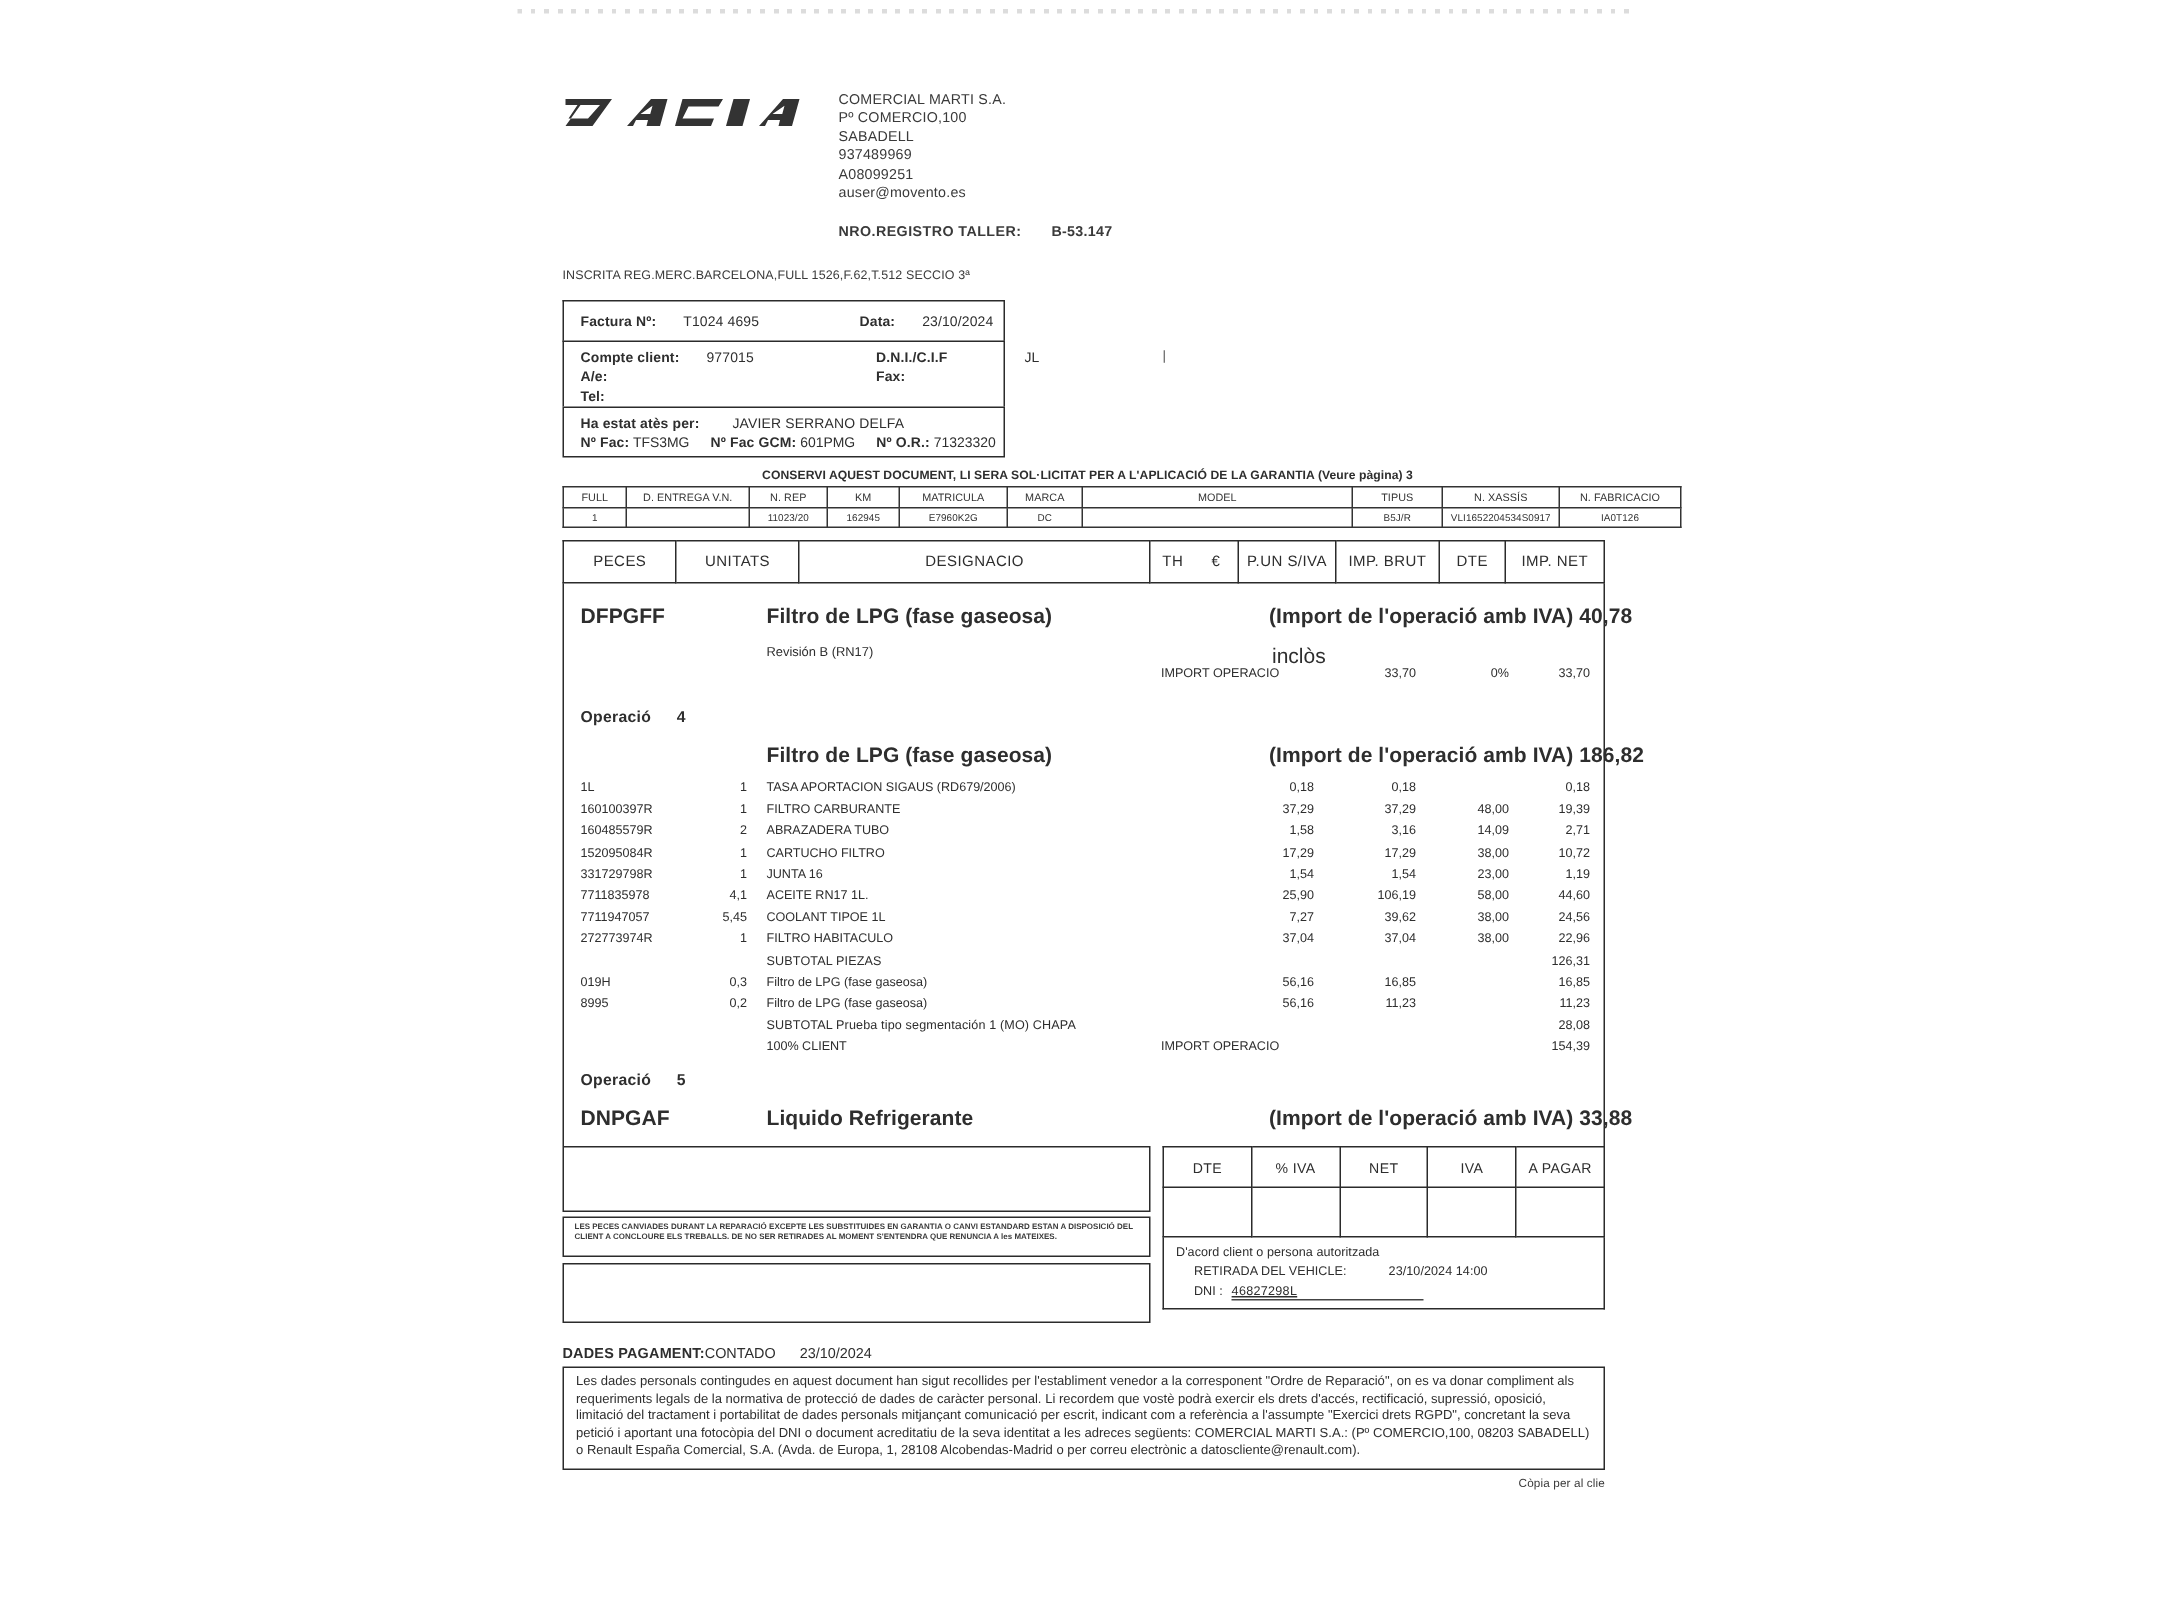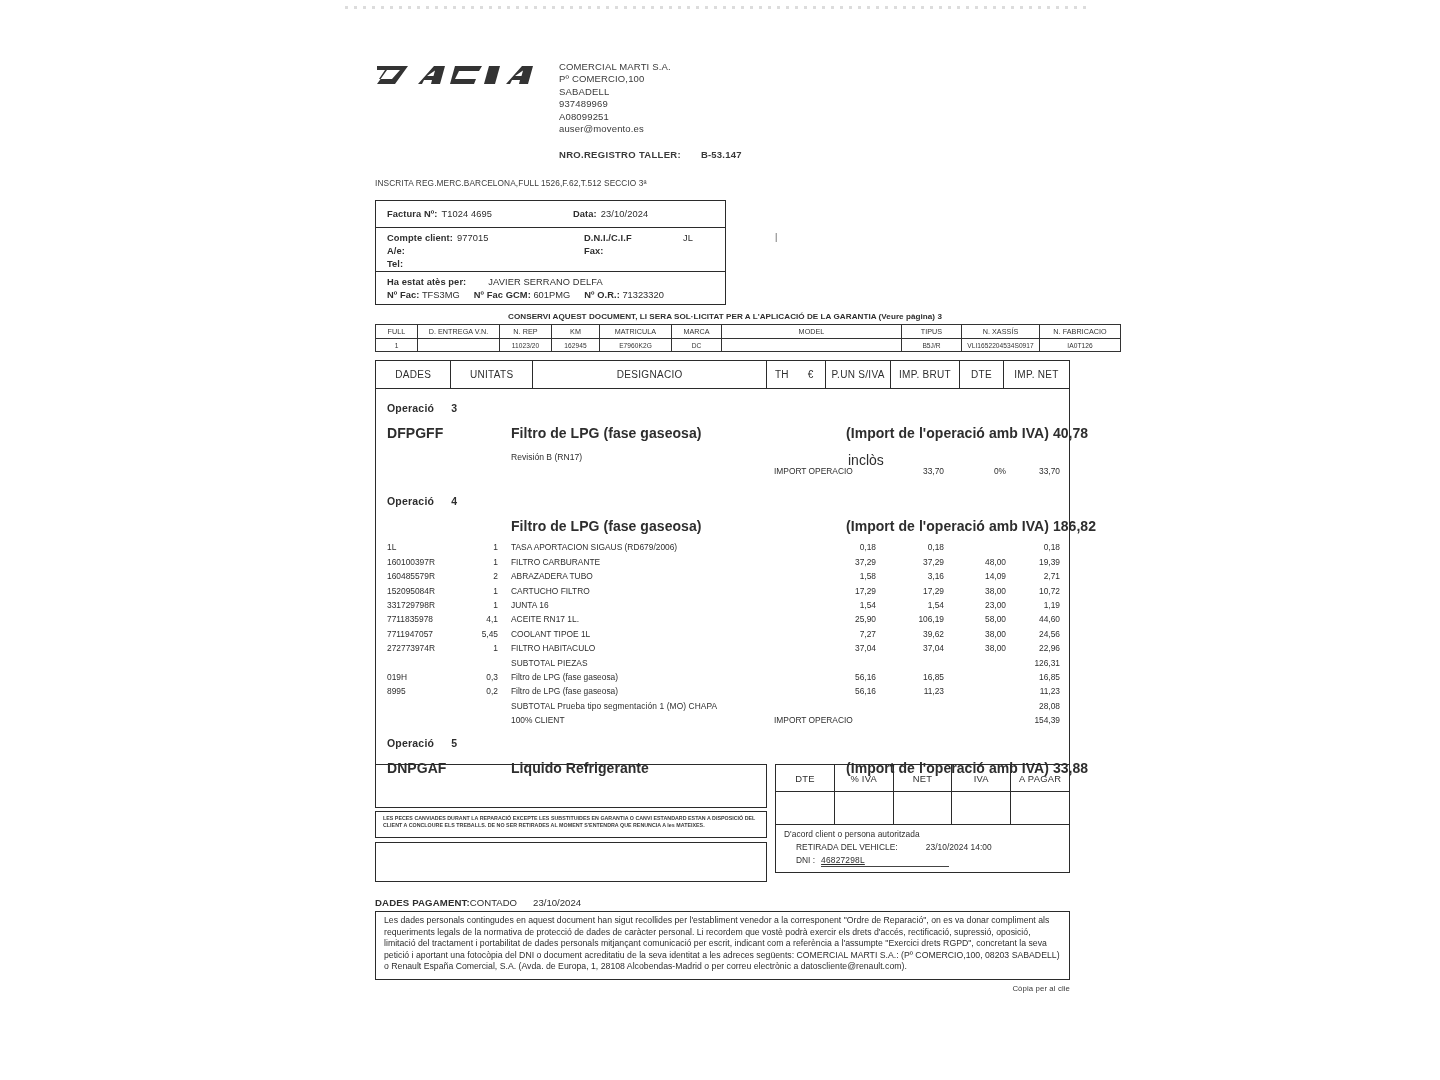--- a/index.html
+++ b/index.html
@@ -60,34 +60,34 @@
   }
   .taller .tl { font-weight: bold; letter-spacing: .3px; }
   .taller .tv { margin-left: 20px; font-weight: bold; }
   .regmerc {
     position: absolute; left: 0; top: 130px;
     font-size: 8.3px; letter-spacing: .1px; color: #3a3a3a;
     white-space: nowrap;
   }
 
   
-  .hdrboxes { position: relative; margin-top: 44px; width: 351px; }
+  .hdrboxes { position: relative; margin-top: 44px; width: 295px; }
   .hbox {
     border: 1.4px solid #2b2b2b;
     border-bottom: none;
     padding: 5px 9px 5px 11px;
     font-size: 9.3px;
     color: #2e2e2e;
     position: relative;
     box-sizing: border-box;
   }
   .hbox.last { border-bottom: 1.4px solid #2b2b2b; }
   .hbox .row { display: flex; align-items: baseline; height: 13px; }
   .hbox .lbl { font-weight: bold; letter-spacing: .1px; }
-  .hbox .val { margin-left: 4px; letter-spacing: .1px; }
+  .hbox .val { margin-left: 18px; letter-spacing: .1px; }
   .hb1 { height: 27px; display: flex; align-items: center; }
   .hb1 .left { display: flex; align-items: baseline; }
   .hb1 .right { position: absolute; left: 197px; display: flex; align-items: center; }
   .hb2 { height: 44px; }
   .hb2 .dni { position: absolute; left: 208px; top: 5px; }
   .hb2 .dnival { position: absolute; left: 307px; top: 5px; }
   .hb2 .fax { position: absolute; left: 208px; top: 18px; }
   .hb3 { height: 34px; }
   .hb3 .r1 { display: flex; align-items: baseline; }
   .hb3 .r2 { display: flex; align-items: baseline; margin-top: 3px; }
@@ -403,38 +403,35 @@
           <col style="width:224px">
         <col style="width:28px">
           <col style="width:28px">
         <col style="width:62px">
           <col style="width:66px">
           <col style="width:42px">
           <col style="width:63px">
       </colgroup>
       <tbody>
           <tr>
-        <th>DADES</th>
+        <th>PECES</th>
         <th>UNITATS</th>
         <th>DESIGNACIO</th>
         <th class="th-eur">TH</th>
         <th class="th-eur2">€</th>
         <th>P.UN S/IVA</th>
         <th>IMP. BRUT</th>
         <th>DTE</th>
         <th>IMP. NET</th>
       </tr>
     </tbody>
       </table>
 
     <div class="body-area">
 
-      <div class="op-title">
-        <span>Operació</span><span class="num">3</span>
-      </div>
       <div class="op-head">
         <span class="code">DFPGFF</span>
         <span class="desc">Filtro de LPG (fase gaseosa)</span>
         <span class="amt"><span>(Import de l'operació amb IVA)</span>&nbsp;<span>40,78</span></span>
       </div>
       <div style="height:13px"></div>
       <div class="sub-line">
         <span class="txt">Revisión B (RN17)</span>
         <span class="inclos">inclòs</span>
       </div>

